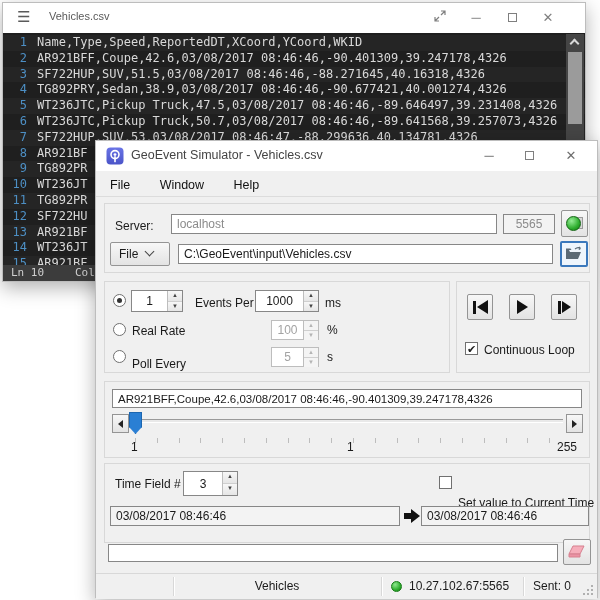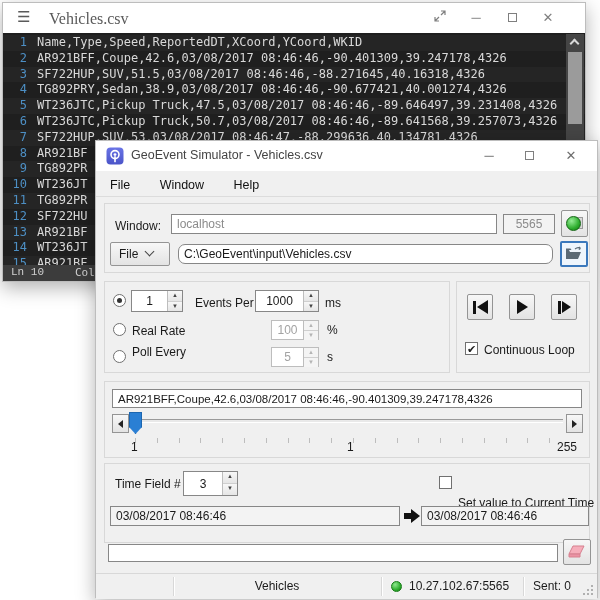--- a/index.html
+++ b/index.html
@@ -8,39 +8,39 @@
   .stage { position:relative; width:600px; height:600px; }
 
   
   .window { position:absolute; background:#f0f0f0; border:1px solid #bdbdbd;
             box-shadow:0 6px 18px rgba(0,0,0,.30); }
 
   
   .editor { left:2px; top:2px; width:584px; height:280px; background:#1f1f1f; z-index:1; }
   .ed-titlebar { position:absolute; left:0; top:0; right:0; height:30px; background:#ffffff; }
   .ham { position:absolute; left:14px; top:5px; font-size:15px; color:#5a5a5a; cursor:pointer; }
-  .ed-title { position:absolute; left:46px; top:7px; font-size:16px; color:#5a5a5a;font-family:Liberation Serif, serif; }
+  .ed-title { position:absolute; left:46px; top:7px; font-size:11px; color:#5a5a5a; }
   .ed-ctl { position:absolute; top:4px; width:26px; height:22px; text-align:center;
             color:#7f7f7f; font-size:13px; line-height:22px; }
   .ed-expand { right:132px; } .ed-min { right:96px; } .ed-max { right:60px; } .ed-close { right:24px; }
   .maxbox { display:inline-block; width:9px; height:9px; border:1px solid #7f7f7f; margin-top:6px; }
   .ed-body { position:absolute; left:0; top:30px; right:0; bottom:16px; overflow:hidden;
              font-family:"DejaVu Sans Mono", monospace; font-size:12px; padding-top:2px; }
   .eline { display:flex; height:15.8px; line-height:15.8px; white-space:pre; }
   .eline:nth-child(odd)  { background:#252525; }
   .eline:nth-child(even) { background:#1f1f1f; }
   .lnum { width:34px; text-align:right; padding-right:10px; color:#4d8fc4; flex:0 0 auto; }
   .ltext { color:#d9d9d9; }
   .ed-scrollbar { position:absolute; right:1px; top:31px; width:18px; height:232px; background:#454545; }
   .sb-up { position:absolute; left:5px; top:6px; width:7px; height:7px;
            border-left:2px solid #d8d8d8; border-top:2px solid #d8d8d8; transform:rotate(45deg); }
   .sb-thumb { position:absolute; left:2px; top:18px; width:14px; height:72px; background:#9b9b9b; }
   .ed-status { position:absolute; left:0; bottom:0; right:0; height:16px; background:#3c3c3c;
                font-family:"DejaVu Sans Mono", monospace; font-size:11px; color:#cfcfcf; }
-  .ed-status .ln { position:absolute; left:8px; top:1px;font-family:Liberation Mono, monospace; }
+  .ed-status .ln { position:absolute; left:8px; top:1px; }
   .ed-status .col { position:absolute; left:72px; top:1px; }
 
   
   .sim { left:95px; top:140px; width:503px; height:458px; z-index:2; }
   .s-titlebar { position:absolute; left:0; top:0; right:0; height:30px; background:#ffffff; }
   .s-logo { position:absolute; left:10px; top:6px; width:18px; height:18px; }
   .s-title { position:absolute; left:35px; top:7px; font-size:12.5px; color:#444444; }
   .s-ctl { position:absolute; top:4px; width:30px; height:22px; text-align:center;
            color:#6e6e6e; font-size:13px; line-height:22px; }
   .s-min { right:93px; } .s-max { right:53px; } .s-close { right:11px; }
@@ -210,33 +210,33 @@
       <span class="s-ctl s-close">✕</span>
     </div>
 
     <div class="s-menubar">
       <span class="m-file">File</span>
       <span class="m-window">Window</span>
       <span class="m-help">Help</span>
     </div>
 
     <div class="group g1">
-      <span class="lbl" style="left:10px; top:15px;">Window:</span>
+      <span class="lbl" style="left:10px; top:15px;">Server:</span>
       <div class="tbox dim" style="left:66px; top:10px; width:326px; height:20px;">localhost</div>
       <div class="tbox dim graybg" style="left:398px; top:10px; width:52px; height:20px; text-align:center;">5565</div>
       <div class="btn" style="left:456px; top:6px; width:27px; height:27px;">
         <span class="ball-sq"></span>
         <span class="ball"></span>
       </div>
 
       <div class="btn" style="left:5px; top:38px; width:60px; height:24px; font-size:12px; color:#1a1a1a; line-height:22px; padding-left:8px;">
         <span>File</span>
         <span class="chev"></span>
       </div>
-      <div class="tbox" style="left:73px; top:40px; width:375px; height:20px;border-radius:7px;">C:\GeoEvent\input\Vehicles.csv</div>
+      <div class="tbox" style="left:73px; top:40px; width:375px; height:20px;">C:\GeoEvent\input\Vehicles.csv</div>
       <div class="btn folder-btn" style="left:455px; top:37px; width:28px; height:26px;">
         <svg width="18" height="15" viewBox="0 0 18 15" style="margin:3px 0 0 3px;">
           <path d="M1 4 L1 13 L13 13 L16 6 L5 6 L4 4 Z" fill="#5b6a75"></path>
           <path d="M1 4 L1 2.5 L5.5 2.5 L6.5 4 Z" fill="#5b6a75"></path>
           <path d="M10 3 Q13 0.5 15.5 2.5 L14 1 M15.5 2.5 L13.8 3.6" fill="none" stroke="#5b6a75" stroke-width="1.2"></path>
         </svg>
       </div>
     </div>
 
     <div class="group g2">
@@ -263,21 +263,21 @@
       <div class="spin disabled" style="left:166px; top:38px; width:48px; height:20px;">
         <span class="spin-val">100</span>
         <span class="spin-btns">
             <i>▲</i>
             <i>▼</i>
           </span>
       </div>
       <span class="lbl" style="left:222px; top:41px;">%</span>
 
       <span class="radio" style="left:8px; top:68px;"></span>
-      <span class="lbl" style="left:27px; top:63px;">Poll Every</span>
+      <span class="lbl" style="left:27px; top:75px;">Poll Every</span>
       <div class="spin disabled" style="left:166px; top:65px; width:48px; height:20px;">
         <span class="spin-val">5</span>
         <span class="spin-btns">
             <i>▲</i>
             <i>▼</i>
           </span>
       </div>
       <span class="lbl" style="left:222px; top:68px;">s</span>
     </div>
 

